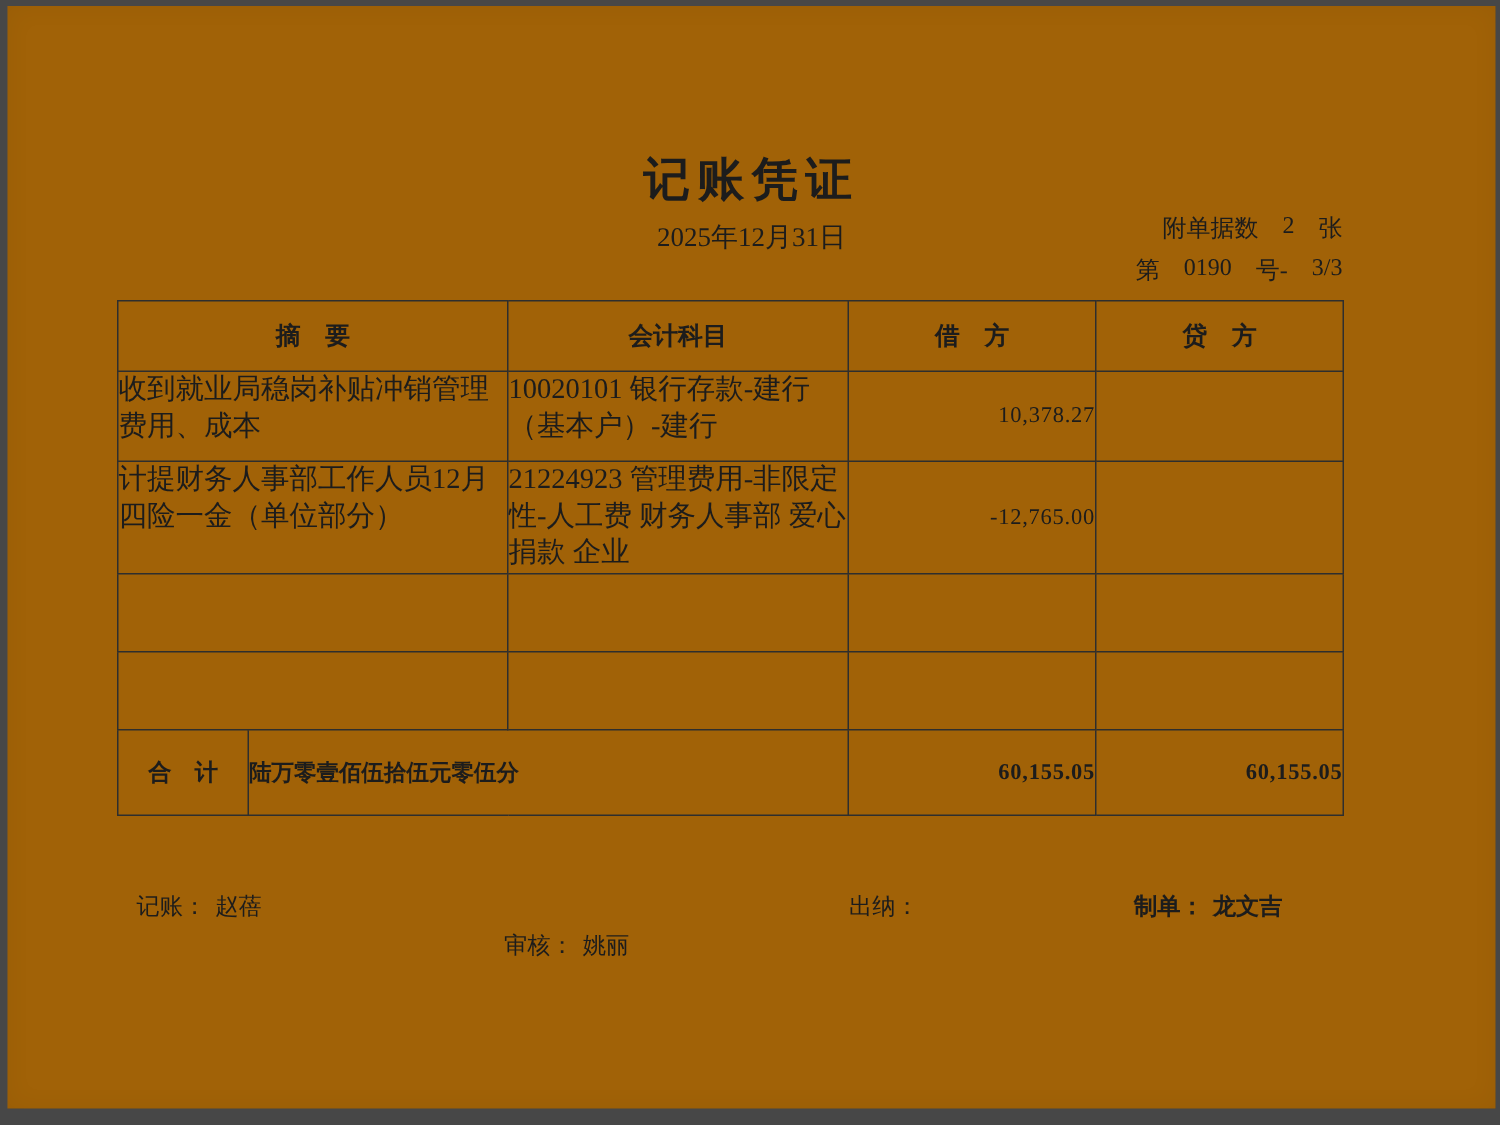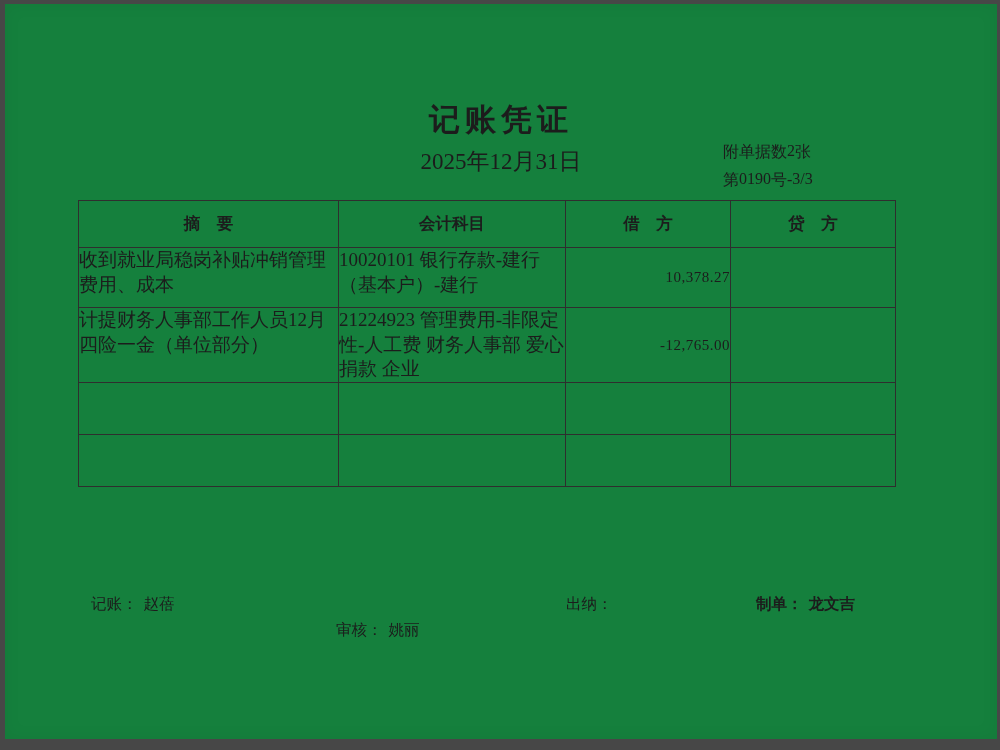--- a/index.html
+++ b/index.html
@@ -7,49 +7,50 @@
     width: 1000px; height: 750px;
     background: #474747;
     font-family: "Liberation Serif", "DejaVu Serif", serif;
     color: #1c1c1c;
     position: relative;
     overflow: hidden;
   }
   .page {
     position: absolute;
     left: 5px; top: 4px; right: 3px; bottom: 11px;
-    background: #15803d;
+    background: #a16207;
     box-shadow: inset 0 0 18px rgba(0,0,0,0.05);
   }
   .title {
     position: absolute;
     left: 0; right: 0; top: 95px;
     text-align: center;
     font-size: 31px;
     font-weight: bold;
     letter-spacing: 5px;
     margin: 0;
   }
   .date {
     position: absolute;
     left: 0; right: 0; top: 142px;
     text-align: center;
-    font-size: 23px;
+    font-size: 18px;
   }
   .meta-right {
     position: absolute;
     left: 718px; top: 138px;
     width: 172px;
     font-size: 16px;
   }
   .meta-line {
     display: flex;
-    justify-content: flex-start;
+    justify-content: flex-end;
     margin-bottom: 7px;
     white-space: nowrap;
+    gap: 16px;
   }
   .unit-line {
     position: absolute;
     left: 73px; top: 166px;
     font-size: 15.5px;
     font-weight: bold;
   }
   .unit-line .unit-name { margin-left: 10px; }
   table.voucher {
     position: absolute;
@@ -180,20 +181,26 @@
       <td class="amount-cell"></td>
     </tr>
 
     <tr class="data-row-short">
       <td class="text-cell" colspan="2"></td>
       <td class="text-cell"></td>
       <td class="amount-cell"></td>
       <td class="amount-cell"></td>
     </tr>
 
+    <tr class="total-row">
+      <td class="total-label-cell">合　计</td>
+      <td class="total-words-cell" colspan="2">陆万零壹佰伍拾伍元零伍分</td>
+      <td class="amount-cell total-amount">60,155.05</td>
+      <td class="amount-cell total-amount">60,155.05</td>
+    </tr>
   </tbody>
     </table>
 
   <div class="footer">
     <div class="sig sig-bookkeeper">
       <span>记账：</span><span class="sig-name">赵蓓</span>
     </div>
     <div class="sig sig-reviewer">
       <span>审核：</span><span class="sig-name">姚丽</span>
     </div>

